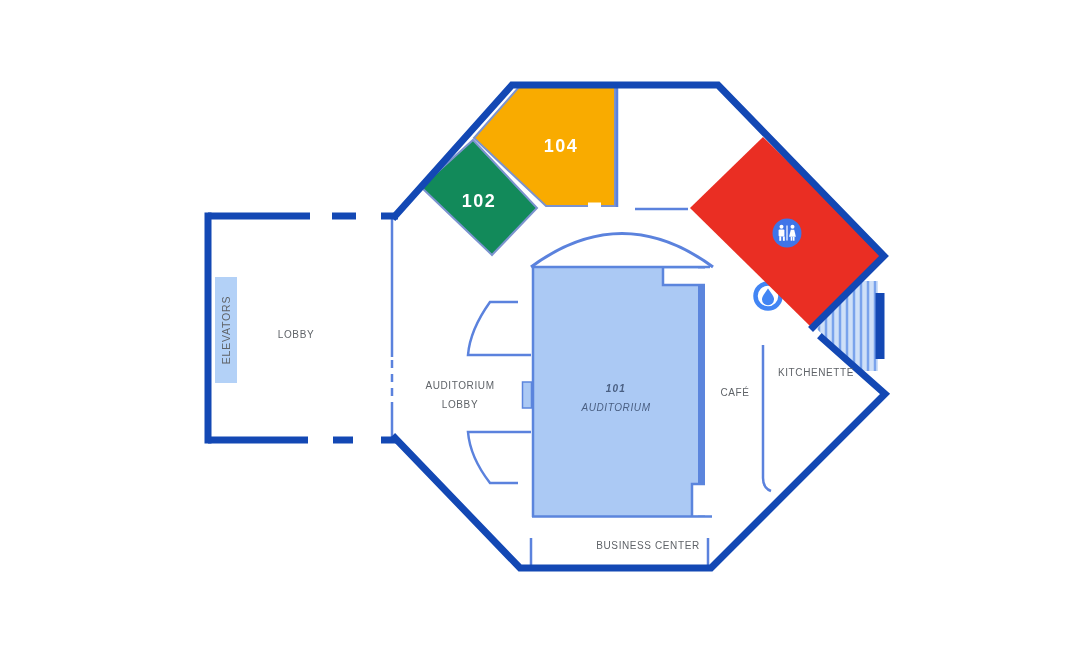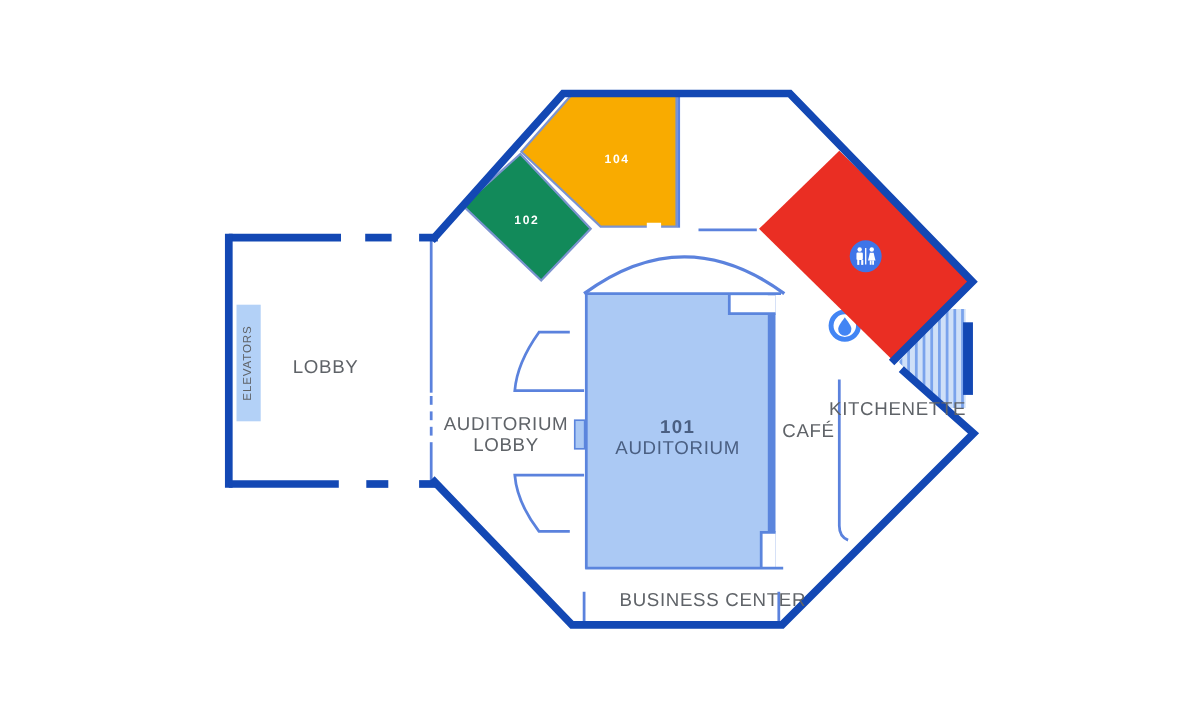--- a/index.html
+++ b/index.html
@@ -1,23 +1,23 @@
 <!DOCTYPE html>
 <html><head>
 <meta charset="utf-8">
 <style>
   html,body{margin:0;padding:0;background:#ffffff;}
   #stage{position:relative;width:1090px;height:654px;background:#ffffff;overflow:hidden;
          font-family:"Liberation Sans","DejaVu Sans",sans-serif;}
   #plan-svg{position:absolute;left:0;top:0;}
-  .lbl{position:absolute;transform:translate(-50%,-50%);color:#5f6368;font-size:17px;
+  .lbl{position:absolute;transform:translate(-50%,-50%);color:#5f6368;font-size:10px;
        letter-spacing:0.6px;white-space:nowrap;text-align:center;line-height:19px;}
   .lbl-vert{transform:translate(-50%,-50%) rotate(-90deg);font-size:10.5px;letter-spacing:0.8px;}
-  .lbl-room-num{color:#ffffff;font-weight:bold;font-size:11px;letter-spacing:1.5px;}
-  .lbl-auditorium{color:#4a5f82;}
+  .lbl-room-num{color:#ffffff;font-weight:bold;font-size:18px;letter-spacing:1.5px;}
+  .lbl-auditorium{color:#4a5f82;font-style:italic;}
   .lbl-auditorium .num{font-weight:bold;letter-spacing:1.2px;}
   .wall-thick{stroke:#1348b4;stroke-width:7;fill:none;}
   .wall-thin{stroke:#5b82dd;stroke-width:2.5;fill:none;}
   .room-border{stroke:#7b93cf;stroke-width:2;}
   .aud-border{stroke:#5b85dd;stroke-width:2.5;fill:none;}
 </style>
 </head>
 <body>
 
 <div id="stage">

